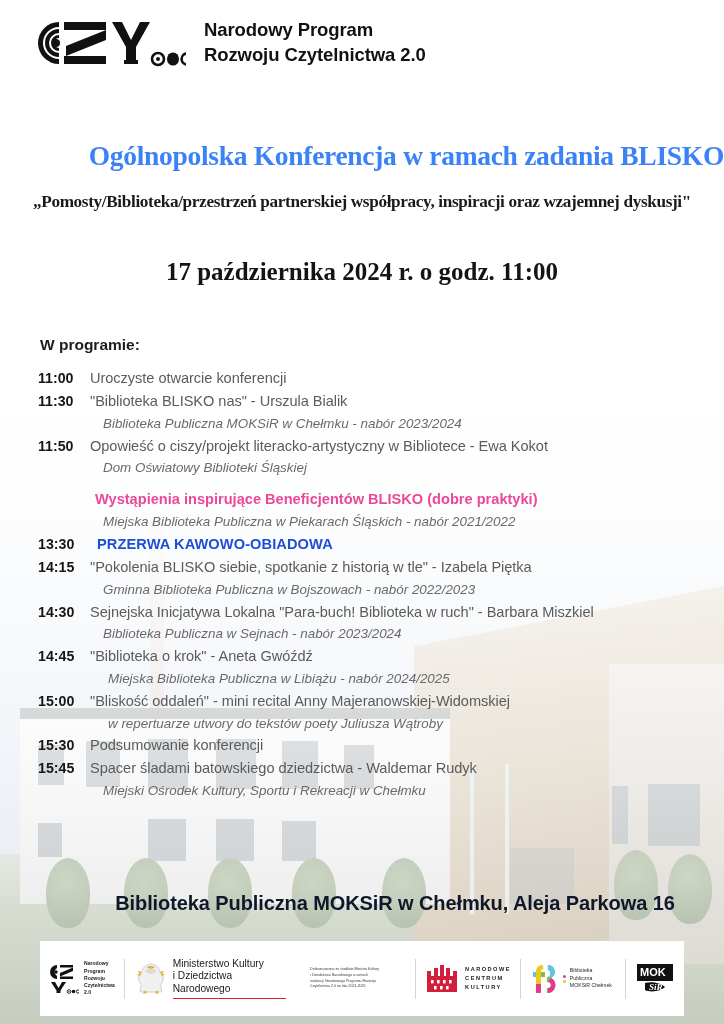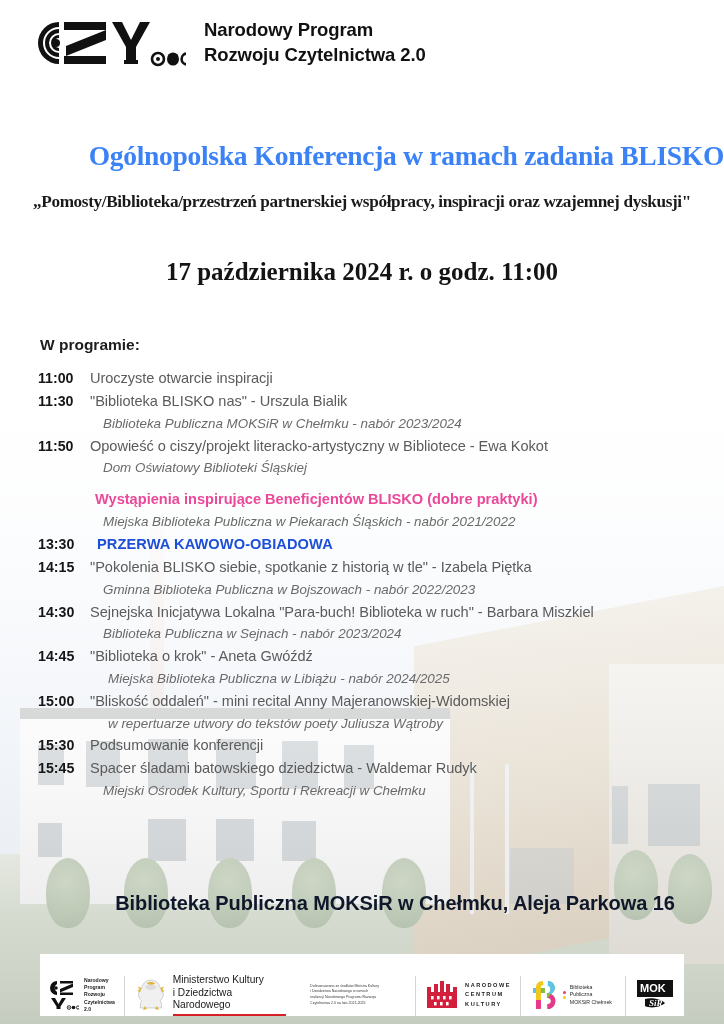--- a/index.html
+++ b/index.html
@@ -251,24 +251,24 @@
     letter-spacing: -0.1px;
     margin-left: 33px;
   }
 
   
   .footer {
     position: absolute;
     left: 40px;
     bottom: 8px;
     width: 644px;
-    height: 62px;
+    height: 75px;
     background: #ffffff;
     display: flex;
-    align-items: flex-end;
+    align-items: center;
     z-index: 5;
   }
   .f-cell {
     display: flex;
     align-items: center;
     height: 42px;
     padding: 0 9px;
   }
   .f-div {
     width: 1px;
@@ -389,21 +389,21 @@
 
     <div class="main-title">Ogólnopolska Konferencja w ramach zadania BLISKO</div>
     <div class="subtitle">„Pomosty/Biblioteka/przestrzeń partnerskiej współpracy, inspiracji oraz wzajemnej dyskusji"</div>
     <div class="date-line">17 października 2024 r. o godz. 11:00</div>
 
     <div class="program">
       <div class="prog-head">W programie:</div>
 
       <div class="row">
         <span class="time">11:00</span>
-        <span class="desc">Uroczyste otwarcie inspiracji</span>
+        <span class="desc">Uroczyste otwarcie konferencji</span>
       </div>
 
       <div class="row">
         <span class="time">11:30</span>
         <span class="desc">"Biblioteka BLISKO nas" - Urszula Bialik</span>
       </div>
       <div class="sub-row">Biblioteka Publiczna MOKSiR w Chełmku - nabór 2023/2024</div>
 
       <div class="row">
         <span class="time">11:50</span>

